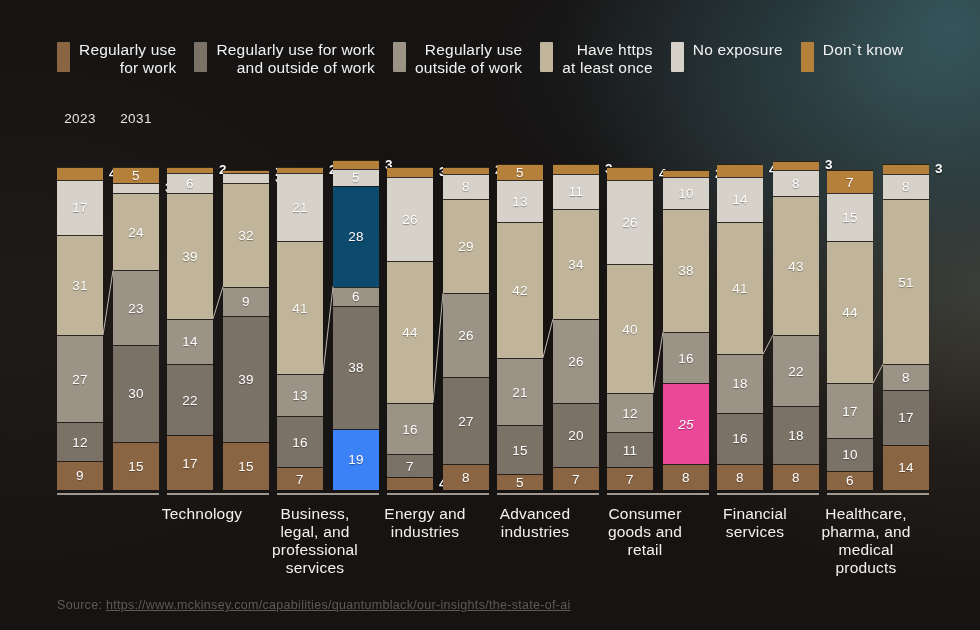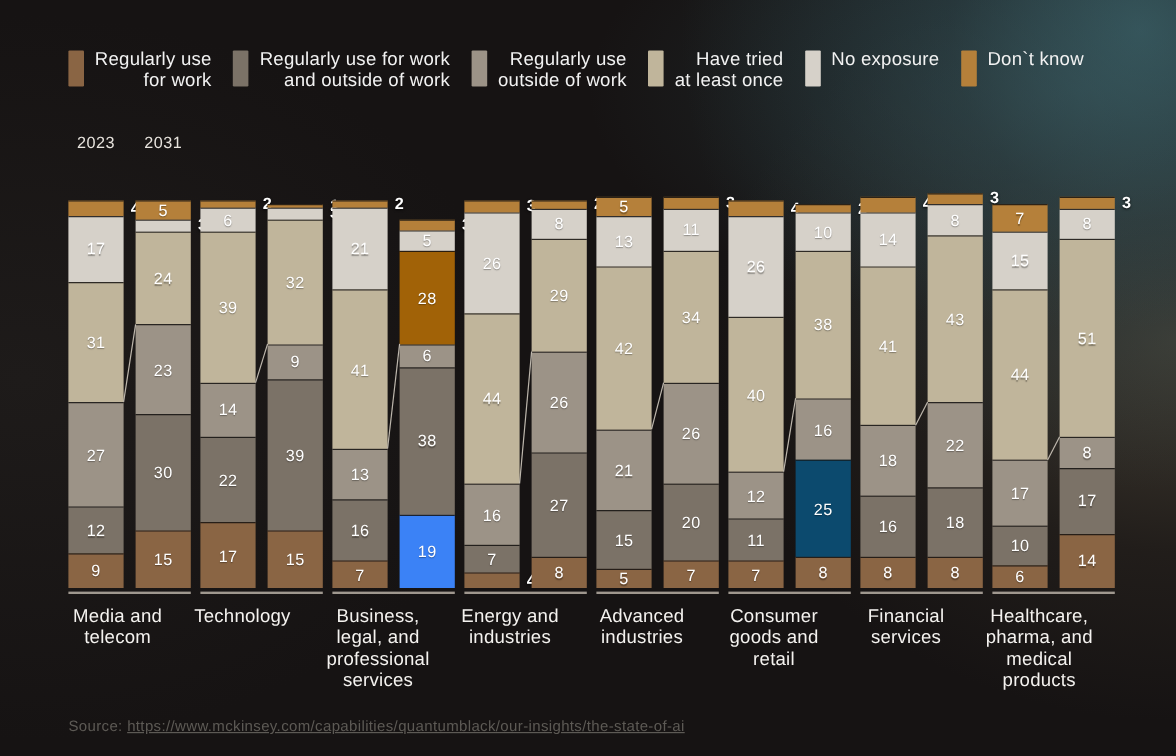--- a/index.html
+++ b/index.html
@@ -175,21 +175,21 @@
       <div class="legend-label">Regularly use for work
 and outside of work</div>
     </div>
     <div class="legend-item">
       <div class="legend-swatch" style="background: rgb(156, 147, 135);"></div>
       <div class="legend-label">Regularly use
 outside of work</div>
     </div>
     <div class="legend-item">
       <div class="legend-swatch" style="background: rgb(192, 181, 155);"></div>
-      <div class="legend-label">Have tried
+      <div class="legend-label">Have https
 at least once</div>
     </div>
     <div class="legend-item">
       <div class="legend-swatch" style="background: rgb(214, 209, 201);"></div>
       <div class="legend-label">No exposure</div>
     </div>
     <div class="legend-item">
       <div class="legend-swatch" style="background: rgb(181, 128, 58);"></div>
       <div class="legend-label">Don`t know</div>
     </div>
@@ -318,21 +318,21 @@
       <div class="bar" style="left: 56px;">
         <div class="seg" style="height: 61.37px; background: #3b82f6;">
           <span class="seg-val">19</span>
         </div>
         <div class="seg" style="height: 122.74px; background: rgb(123, 114, 103);">
           <span class="seg-val">38</span>
         </div>
         <div class="seg" style="height: 19.38px; background: rgb(156, 147, 135);">
           <span class="seg-val">6</span>
         </div>
-        <div class="seg" style="height: 78px; background: #a16207;">
+        <div class="seg" style="height: 101px; background: #0c4a6e;">
           <span class="seg-val">28</span>
         </div>
         <div class="seg" style="height: 16.15px; background: rgb(214, 209, 201);">
           <span class="seg-val">5</span>
         </div>
         <div class="seg" style="height: 9.69px; background: rgb(181, 128, 58);">
           <span class="seg-val outside" style="top: -4.155px;">3</span>
         </div>
       </div>
       <svg class="connector" width="102" height="360" style="left: 0px; bottom: 0px;">
@@ -450,21 +450,21 @@
           <span class="seg-val">26</span>
         </div>
         <div class="seg" style="height: 12.92px; background: rgb(181, 128, 58);">
           <span class="seg-val outside" style="top: -2.54px;">4</span>
         </div>
       </div>
       <div class="bar" style="left: 56px;">
         <div class="seg" style="height: 25.84px; background: rgb(138, 101, 68);">
           <span class="seg-val">8</span>
         </div>
-        <div class="seg" style="height: 80.75px; background: #0c4a6e;">
+        <div class="seg" style="height: 80.75px; background: #ec4899; font-style: italic;">
           <span class="seg-val">25</span>
         </div>
         <div class="seg" style="height: 51.68px; background: rgb(156, 147, 135);">
           <span class="seg-val">16</span>
         </div>
         <div class="seg" style="height: 122.74px; background: rgb(192, 181, 155);">
           <span class="seg-val">38</span>
         </div>
         <div class="seg" style="height: 32.3px; background: rgb(214, 209, 201);">
           <span class="seg-val">10</span>
@@ -565,22 +565,20 @@
           <span class="seg-val outside" style="top: -4.155px;">3</span>
         </div>
       </div>
       <svg class="connector" width="102" height="360" style="left: 0px; bottom: 0px;">
         <line x1="46" y1="253.41000000000003" x2="56" y2="234.03"></line>
       </svg>
     </div>
   </div>
 
 <div class="cat-labels" id="cat-labels">
-    <div class="cat-label" style="width: 110px; left: 43px; top: 0px;">Media and
-telecom</div>
     <div class="cat-label" style="width: 110px; left: 147px; top: 0px;">Technology</div>
     <div class="cat-label" style="width: 120px; left: 255px; top: 0px;">Business,
 legal, and
 professional
 services</div>
     <div class="cat-label" style="width: 110px; left: 370px; top: 0px;">Energy and
 industries</div>
     <div class="cat-label" style="width: 110px; left: 480px; top: 0px;">Advanced
 industries</div>
     <div class="cat-label" style="width: 110px; left: 590px; top: 0px;">Consumer

